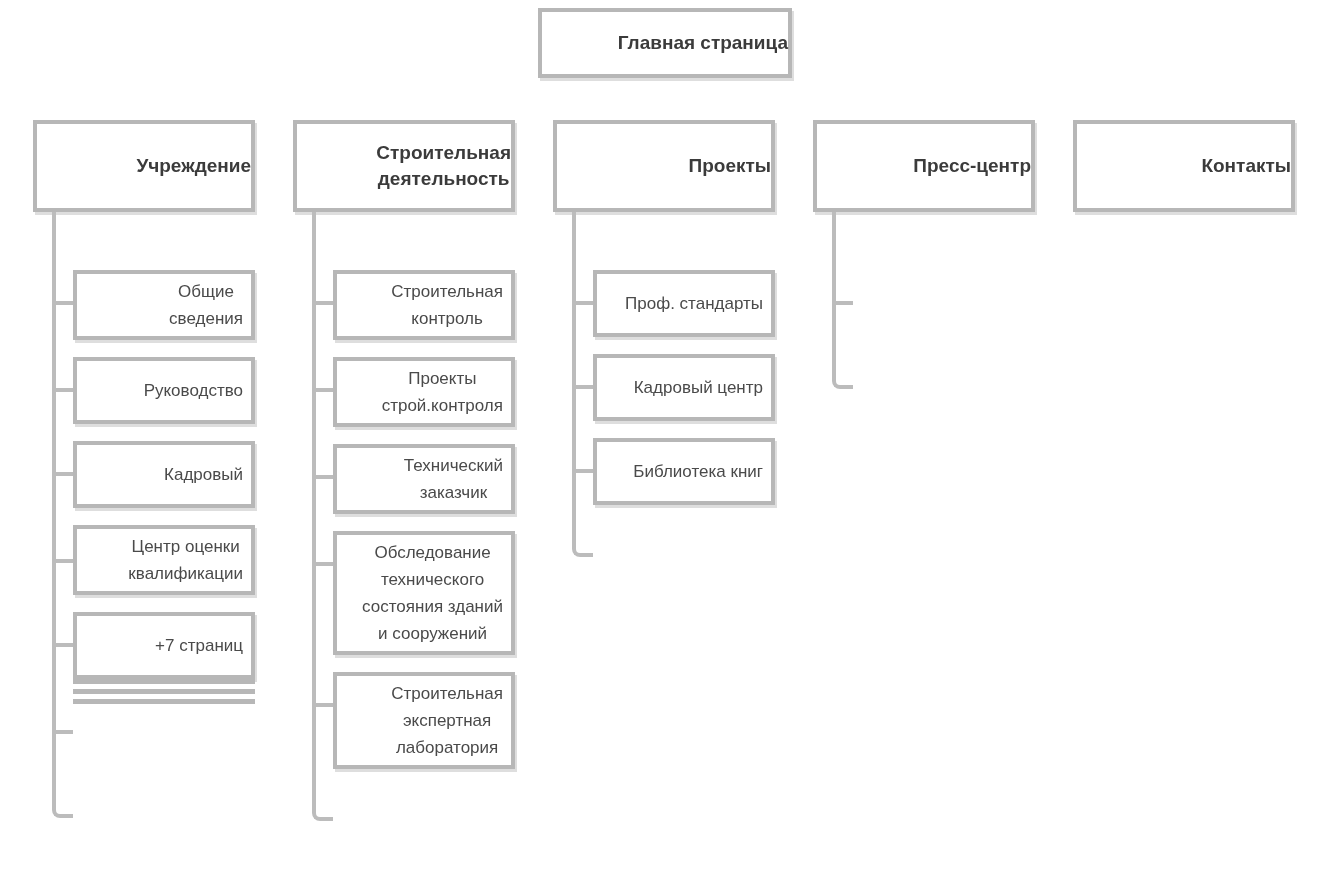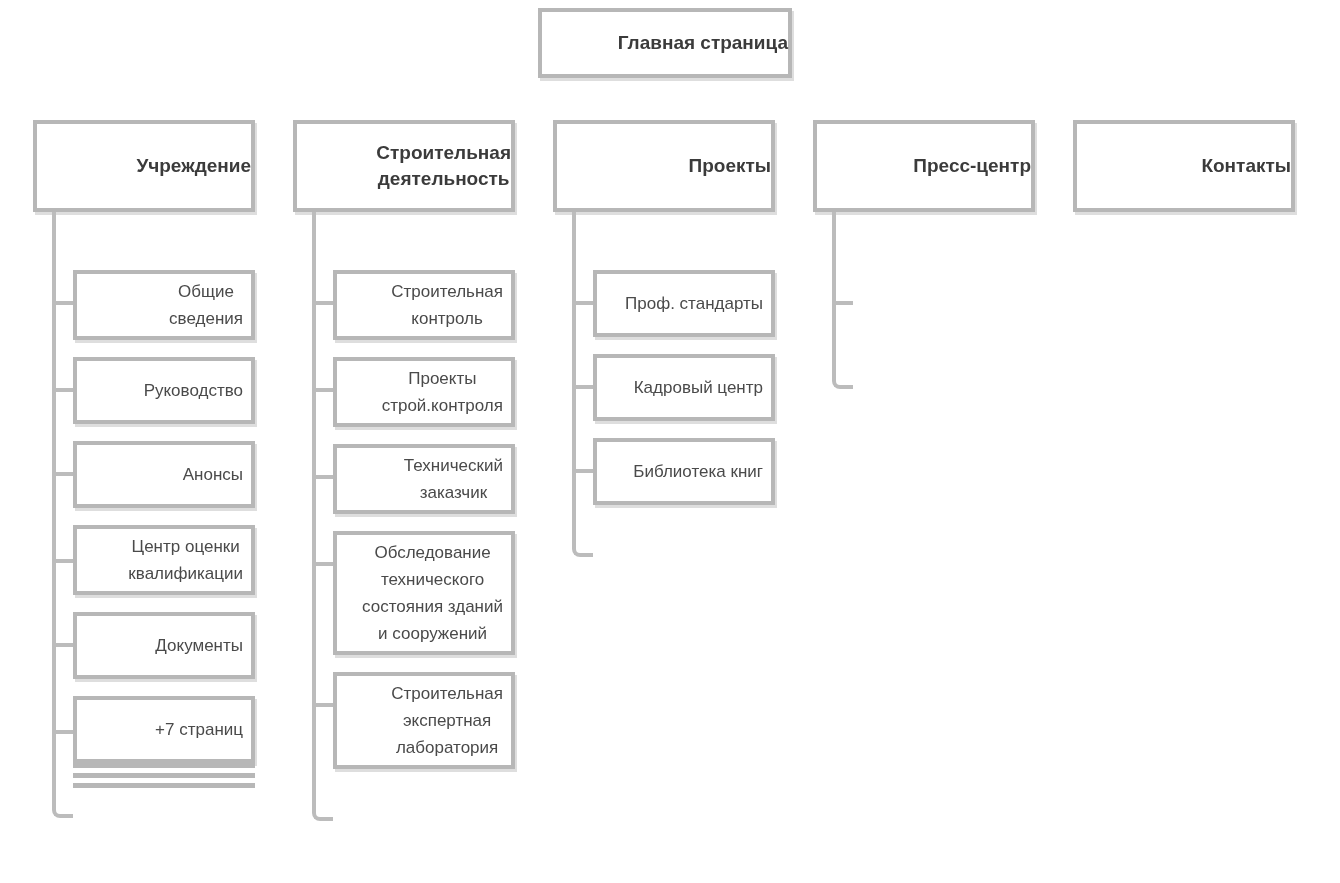--- a/index.html
+++ b/index.html
@@ -114,28 +114,25 @@
         </div>
         <div class="children">
           <div class="box node">
             <span class="node-label">Общие
 сведения</span>
           </div>
           <div class="box node">
             <span class="node-label">Руководство</span>
           </div>
           <div class="box node">
-            <span class="node-label">Анонсы</span>
+            <span class="node-label">Кадровый</span>
           </div>
           <div class="box node">
             <span class="node-label">Центр оценки
 квалификации</span>
-          </div>
-          <div class="box node">
-            <span class="node-label">Документы</span>
           </div>
           <div class="box node">
             <span class="node-label">+7 страниц</span>
           </div>
           <div class="stack">
             <div class="stripe"></div>
             <div class="stripe"></div>
             <div class="stripe"></div>
           </div>
         </div>

